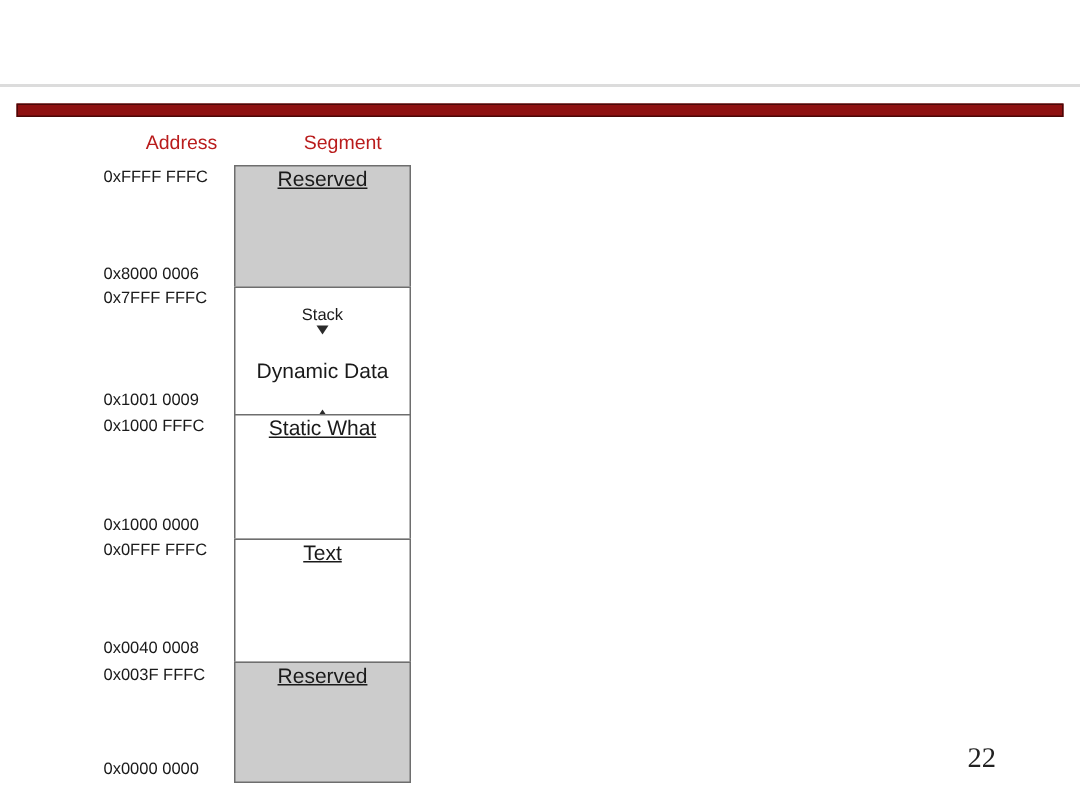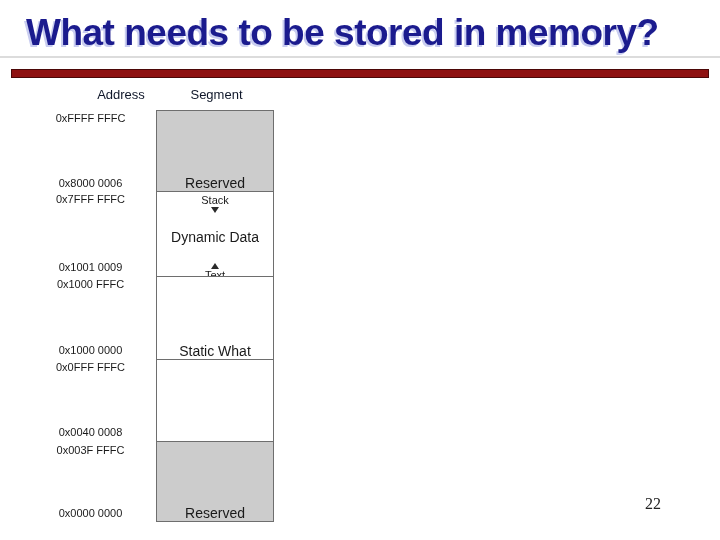--- a/index.html
+++ b/index.html
@@ -18,63 +18,62 @@
     position:absolute;left:0;top:56px;width:720px;height:2px;
     background:var(--thin_line,#dcdcdc);
   }
   .accent-bar{
     position:absolute;left:11px;top:69px;width:698px;height:9px;
     background:var(--accent_bar,#8e1111);
     border:1px solid var(--accent_bar_edge,#4b0707);
     box-sizing:border-box;
   }
   .col-header{
-    position:absolute;top:87px;font-size:13px;text-align:center;color:#0f172a;
+    position:absolute;top:87px;font-size:13px;text-align:center;color:#b91c1c;
   }
   .hdr-address{left:85px;width:72px;}
-  .hdr-segment{left:180px;width:73px;}
+  .hdr-segment{left:192px;width:73px;}
   .addr{
-    position:absolute;left:42px;width:97px;text-align:center;
+    position:absolute;left:69px;width:97px;text-align:left;
     font-size:11px;line-height:13px;color:#1a1a1a;white-space:nowrap;
   }
   .seg{
     position:absolute;left:156px;width:118px;box-sizing:border-box;
     border:1px solid var(--box_border,#6e6e6e);
     display:flex;flex-direction:column;align-items:center;
   }
-  .seg.center{justify-content:flex-end;}
+  .seg.center{justify-content:flex-start;text-decoration:underline;}
   .seg.gray{background:var(--reserved_fill,#cccccc);}
   .seg.white{background:#ffffff;}
   .seg-label{font-size:14px;color:#1a1a1a;}
   .small-label{font-size:11px;color:#1a1a1a;}
-  .stack-label{margin-top:2px;text-align:center;}
+  .stack-label{margin-top:12px;text-align:center;}
   .stem{width:1px;background:#999999;}
   .stem-down{height:7px;margin-top:1px;}
   .stem-up{height:7px;}
   .tri-down{
     width:0;height:0;border-left:4px solid transparent;border-right:4px solid transparent;
     border-top:6px solid #2a2a2a;
   }
   .tri-up{
     width:0;height:0;border-left:4px solid transparent;border-right:4px solid transparent;
     border-bottom:6px solid #2a2a2a;margin-top:2px;
   }
   .dyn-label{margin:16px 0;font-size:14px;}
   .page-number{
     position:absolute;left:645px;top:495px;
     font-family:"Liberation Serif","DejaVu Serif",serif;
-    font-size:16px;color:#222222;
+    font-size:19px;color:#222222;
   }
 </style>
 </head>
 <body>
 
 <div class="slide">
 
-  <div class="title">What needs to be stored in memory?</div>
   <div class="thin-line"></div>
   <div class="accent-bar"></div>
 
   <div class="memory-diagram">
 
     <div class="col-header hdr-address">Address</div>
     <div class="col-header hdr-segment">Segment</div>
 
     <div class="addr" style="top:112px">0xFFFF FFFC</div>
     <div class="addr" style="top:177px">0x8000 0006</div>

